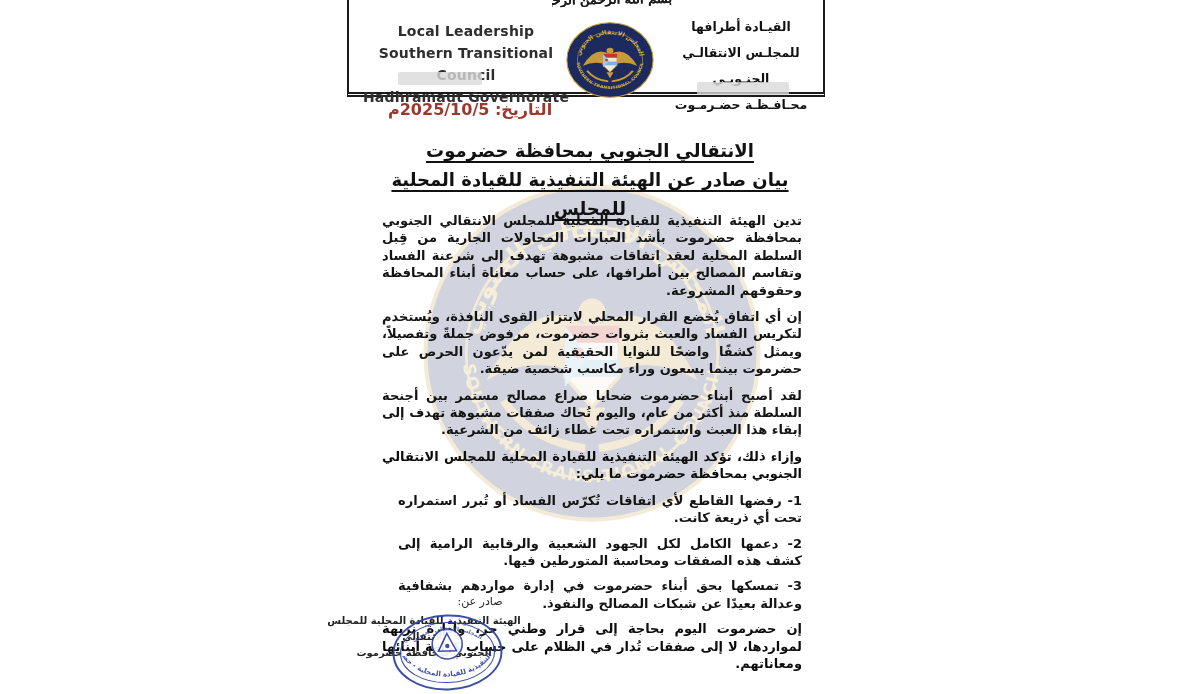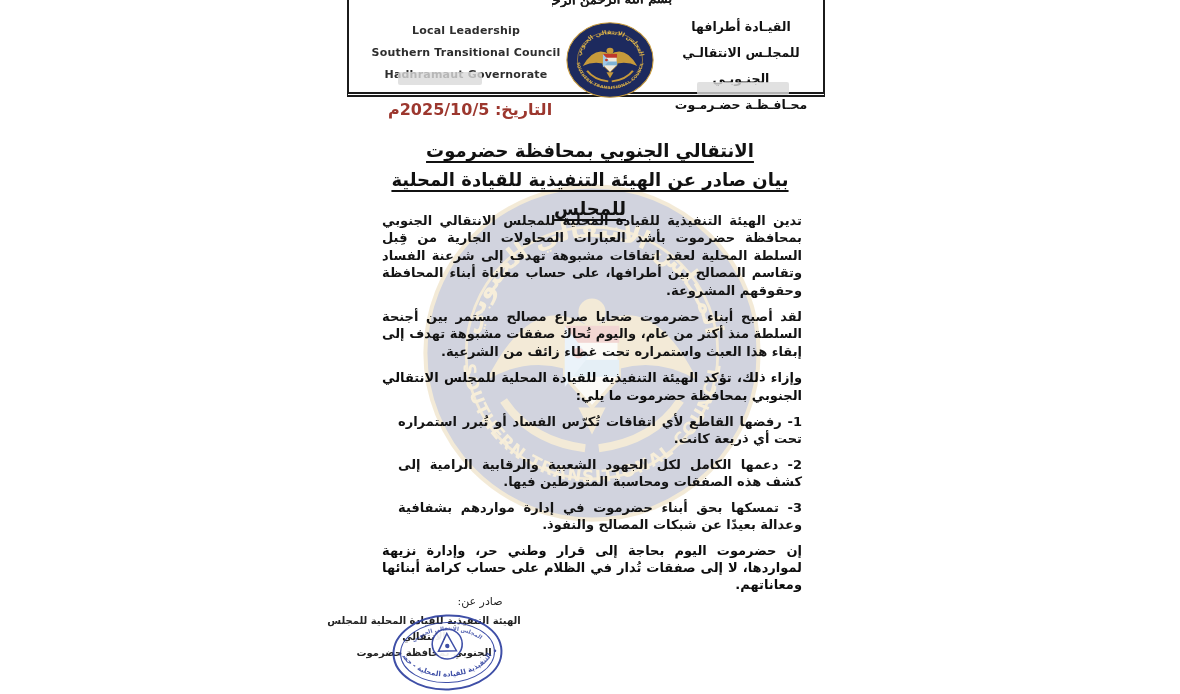--- a/index.html
+++ b/index.html
@@ -10,21 +10,21 @@
   .page{position:relative;width:1180px;height:694px;background:#ffffff;}
 
   
   .header-box{
     position:absolute;left:347px;top:-16px;width:478px;height:113px;
     border:2px solid #1b1b1b;border-bottom:5px double #1b1b1b;box-sizing:border-box;
     background:#fff;
   }
   .hdr-english{
     position:absolute;left:12px;top:34px;width:210px;text-align:center;
-    font-size:11px;font-weight:bold;color:#2e2e2e;line-height:22px;letter-spacing:.2px;
+    font-size:14px;font-weight:bold;color:#2e2e2e;line-height:22px;letter-spacing:.2px;
   }
   .hdr-arabic{
     position:absolute;right:6px;top:28px;width:152px;text-align:center;direction:rtl;
     font-size:12.5px;font-weight:bold;color:#111;line-height:26px;
   }
   .bismillah{
     position:absolute;left:203px;top:6px;width:120px;text-align:center;direction:rtl;
     font-size:13px;font-weight:bold;color:#1c1c1c;
     font-family:"DejaVu Serif","Liberation Serif",serif;
     transform:scaleY(.92) rotate(-1deg);white-space:nowrap;overflow:hidden;
@@ -145,20 +145,21 @@
     <use href="#stc-emblem-core"></use>
   </svg>
 
   <div class="doc-title">
     <span class="t-line">الانتقالي الجنوبي بمحافظة حضرموت</span>
     <span class="t-line">بيان صادر عن الهيئة التنفيذية للقيادة المحلية للمجلس</span>
   </div>
 
   <div class="body-text">
     <p>تدين الهيئة التنفيذية للقيادة المحلية للمجلس الانتقالي الجنوبي بمحافظة حضرموت بأشد العبارات المحاولات الجارية من قِبل السلطة المحلية لعقد اتفاقات مشبوهة تهدف إلى شرعنة الفساد وتقاسم المصالح بين أطرافها، على حساب معاناة أبناء المحافظة وحقوقهم المشروعة.</p>
+    <p>إن أي اتفاق يُخضع القرار المحلي لابتزاز القوى النافذة، ويُستخدم لتكريس الفساد والعبث بثروات حضرموت، مرفوض جملةً وتفصيلاً، ويمثل كشفًا واضحًا للنوايا الحقيقية لمن يدّعون الحرص على حضرموت بينما يسعون وراء مكاسب شخصية ضيقة.</p>
     <p>لقد أصبح أبناء حضرموت ضحايا صراع مصالح مستمر بين أجنحة السلطة منذ أكثر من عام، واليوم تُحاك صفقات مشبوهة تهدف إلى إبقاء هذا العبث واستمراره تحت غطاء زائف من الشرعية.</p>
     <p class="strong">وإزاء ذلك، تؤكد الهيئة التنفيذية للقيادة المحلية للمجلس الانتقالي الجنوبي بمحافظة حضرموت ما يلي:</p>
     <p class="pt">1- رفضها القاطع لأي اتفاقات تُكرّس الفساد أو تُبرر استمراره تحت أي ذريعة كانت.</p>
     <p class="pt">2- دعمها الكامل لكل الجهود الشعبية والرقابية الرامية إلى كشف هذه الصفقات ومحاسبة المتورطين فيها.</p>
     <p class="pt">3- تمسكها بحق أبناء حضرموت في إدارة مواردهم بشفافية وعدالة بعيدًا عن شبكات المصالح والنفوذ.</p>
     <p class="strong">إن حضرموت اليوم بحاجة إلى قرار وطني حر، وإدارة نزيهة لمواردها، لا إلى صفقات تُدار في الظلام على حساب كرامة أبنائها ومعاناتهم.</p>
   </div>
 
   <div class="issued-label">صادر عن:</div>
 

